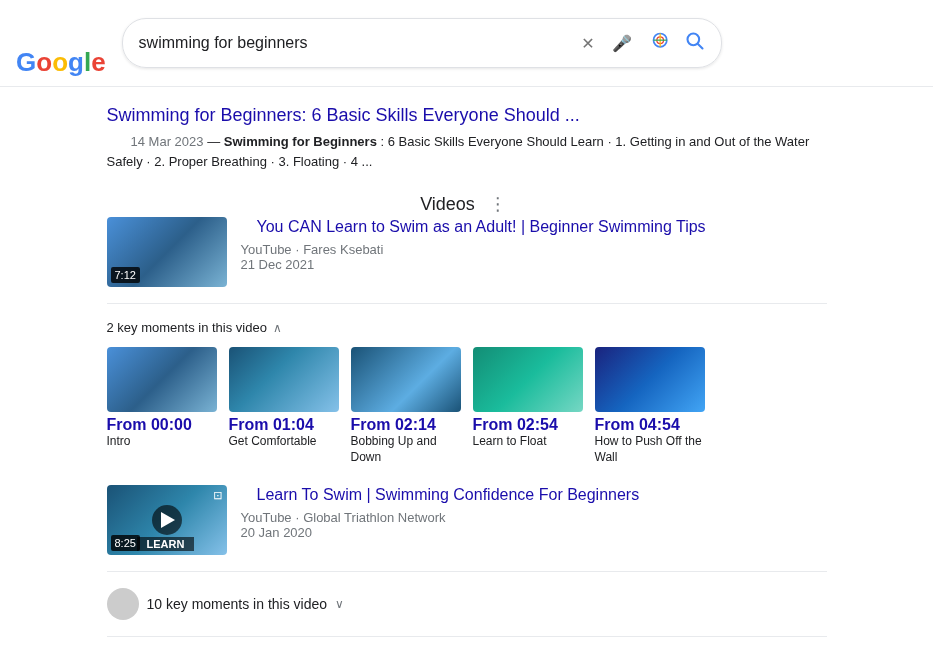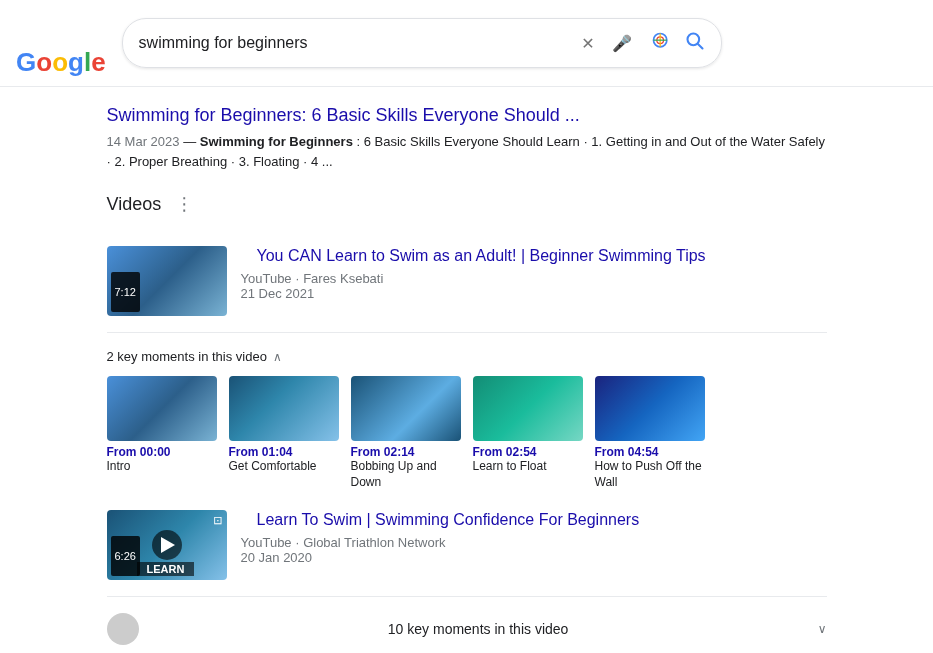--- a/index.html
+++ b/index.html
@@ -81,29 +81,30 @@
       font-size: 18px;
       text-decoration: none;
       line-height: 1.4;
     }
     .result-meta {
       color: #202124;
       font-size: 13px;
       margin-top: 4px;
       line-height: 1.5;
     }
-    .result-meta .date { color: #70757a; }
+    .result-meta .date { color: #70757a; margin-left: 24px; }
     .result-meta .bold { font-weight: bold; }
     
     .videos-header {
       display: flex;
       align-items: center;
       gap: 8px;
       margin-top: 20px;
-      margin-bottom: 29px;
+      margin-bottom: 0;
+      justify-content: center;
     }
     .videos-title {
       font-size: 18px;
       font-weight: normal;
       color: #202124;
     }
     .more-options-btn {
       background: none;
       border: none;
       cursor: pointer;
@@ -129,21 +130,21 @@
       overflow: hidden;
       background: #333;
     }
     .video-duration {
       position: absolute;
       bottom: 4px;
       left: 4px;
       background: rgba(0,0,0,0.8);
       color: #fff;
       font-size: 11px;
-      padding: 14px 4px;
+      padding: 2px 4px;
       border-radius: 2px;
     }
     .video-info { flex: 1; }
     .video-title {
       color: #1a0dab;
       font-size: 16px;
       text-decoration: none;
       line-height: 1.3;
       margin-left: 16px;
     }
@@ -180,21 +181,21 @@
     .moment-thumb {
       width: 110px;
       height: 65px;
       border-radius: 4px;
       overflow: hidden;
       background: #888;
       margin-bottom: 4px;
     }
     .moment-time {
       color: #1a0dab;
-      font-size: 12px;
+      font-size: 16px;
       font-weight: bold;
     }
     .moment-label {
       color: #202124;
       font-size: 12px;
       line-height: 1.3;
     }
     
     .third-video {
       display: flex;
@@ -342,35 +343,35 @@
       <div class="moment-label">How to Push Off the Wall</div>
     </div>
   </div>
 
   <div class="video-card">
     <div class="second-thumb-container">
       <div class="video-thumbnail thumb-learn" style="position:relative;">
         <div class="play-overlay">
           <div class="play-triangle"></div>
         </div>
-        <div class="video-duration">6:26</div>
+        <div class="video-duration">8:25</div>
         <div style="position:absolute;bottom:4px;left:30px;background:rgba(0,0,0,0.6);color:white;font-size:11px;padding:1px 10px;font-weight:bold;">LEARN</div>
         <div style="position:absolute;top:4px;right:4px;color:white;font-size:11px;">⊡</div>
       </div>
     </div>
     <div class="video-info">
       <a class="video-title" href="#">
         <span>Learn To Swim | Swimming Confidence For Beginners</span>
       </a>
       <div class="video-source">YouTube · Global Triathlon Network</div>
       <div class="video-date">20 Jan 2020</div>
     </div>
   </div>
 
-  <div style="display:flex;align-items:center;gap:8px;margin-bottom:16px;cursor:pointer;justify-content:space-between;">
+  <div style="display:flex;align-items:center;gap:8px;margin-bottom:16px;cursor:pointer;">
     <div style="width:32px;height:32px;border-radius:50%;background:#ccc;overflow:hidden;flex-shrink:0;"></div>
     <span>10 key moments in this video</span>
     <span class="chevron">∨</span>
   </div>
 
   <hr class="divider">
 
   <div class="third-video">
     <div class="video-thumbnail thumb-howto" style="width:120px;height:70px;border-radius:4px;position:relative;">
     </div>

